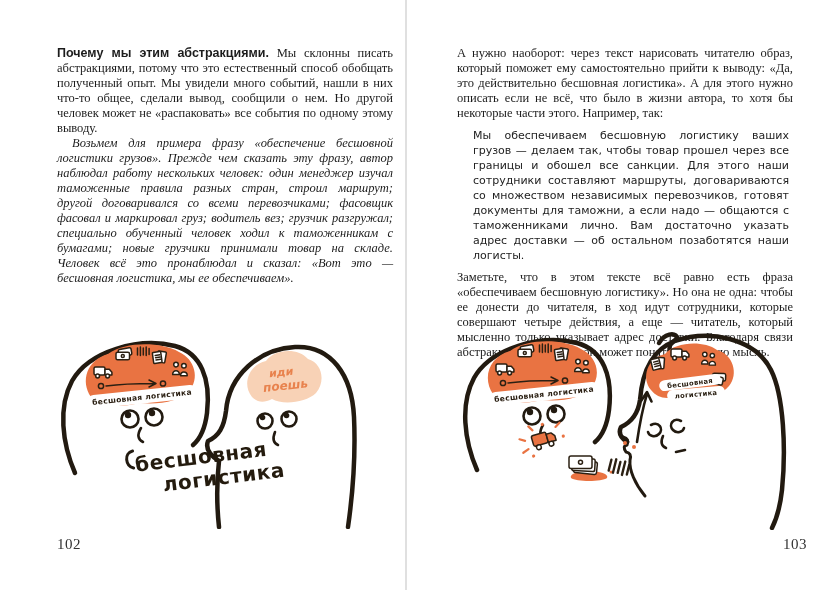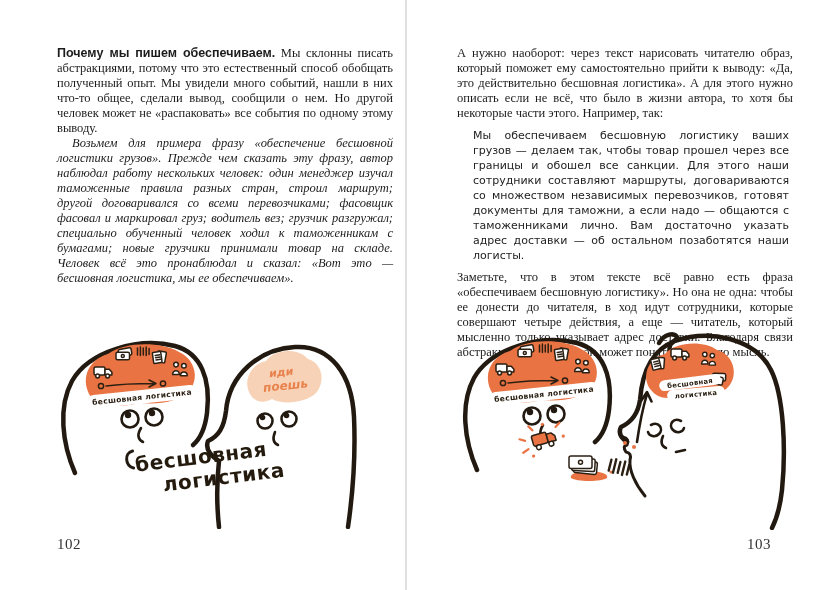--- a/index.html
+++ b/index.html
@@ -9,21 +9,21 @@
   .text-col{position:absolute;top:46px;width:336px;}
   .left .text-col{left:57px;}
   .right .text-col{left:457px;}
   p.body{margin:0;font-size:12.5px;line-height:15px;text-align:justify;}
   .indent{text-indent:15px;font-style:italic;}
   .lead{font-family:"Liberation Sans",sans-serif;font-weight:bold;}
   blockquote.quote{margin:7px 4px 7px 16px;padding:0;font-family:"DejaVu Sans",sans-serif;
           font-size:11px;line-height:15px;text-align:justify;color:#222;}
   .pagenum{position:absolute;top:536px;font-size:15px;letter-spacing:.5px;color:#333;}
   .num-left{left:57px;}
-  .num-right{left:445px;width:326px;text-align:right;}
+  .num-right{left:481px;width:326px;text-align:right;}
   .illo{position:absolute;}
   #illo-left{left:33px;top:333px;}
   #illo-right{left:455px;top:330px;}
   
   .ink{stroke:#221a10;fill:none;stroke-linecap:round;stroke-linejoin:round;}
   .w45{stroke-width:4.5px;}
   .w30{stroke-width:3px;}
   .w26{stroke-width:2.6px;}
   .eye{fill:#fff;}
   .pupil{fill:#221a10;stroke:none;}
@@ -40,21 +40,21 @@
   .speech-t{font:bold 20px "DejaVu Sans",sans-serif;fill:#241b0e;letter-spacing:.6px;}
 </style>
 </head>
 <body>
 
 <div class="spread">
   <div class="gutter"></div>
 
   <section class="page left">
     <div class="text-col">
-      <p class="body"><span class="lead">Почему мы пишем обеспечиваем.</span> <span>Мы склонны писать абстракциями, потому что это естественный способ обобщать полученный опыт. Мы увидели много событий, нашли в них что-то общее, сделали вывод, сообщили о нем. Но другой человек может не «распаковать» все события по одному этому выводу.</span></p>
+      <p class="body"><span class="lead">Почему мы этим абстракциями.</span> <span>Мы склонны писать абстракциями, потому что это естественный способ обобщать полученный опыт. Мы увидели много событий, нашли в них что-то общее, сделали вывод, сообщили о нем. Но другой человек может не «распаковать» все события по одному этому выводу.</span></p>
       <p class="body indent">Возьмем для примера фразу «обеспечение бесшовной логистики грузов». Прежде чем сказать эту фразу, автор наблюдал работу нескольких человек: один менеджер изучал таможенные правила разных стран, строил маршрут; другой договаривался со всеми перевозчиками; фасовщик фасовал и маркировал груз; водитель вез; грузчик разгружал; специально обученный человек ходил к таможенникам с бумагами; новые грузчики принимали товар на складе. Человек всё это пронаблюдал и сказал: «Вот это — бесшовная логистика, мы ее обеспечиваем».</p>
     </div>
 
     <svg id="illo-left" class="illo" width="330" height="196" viewBox="0 0 330 196">
       <defs>
         <g id="icon-truck" class="ic">
           <rect x="0" y="3" width="11" height="8" rx="1.5"></rect>
           <path d="M11 5.2 h4.3 l2.6 3 v2.8 h-6.9 z"></path>
           <circle cx="3.6" cy="12" r="1.9"></circle>
           <circle cx="13.6" cy="12" r="1.9"></circle>

